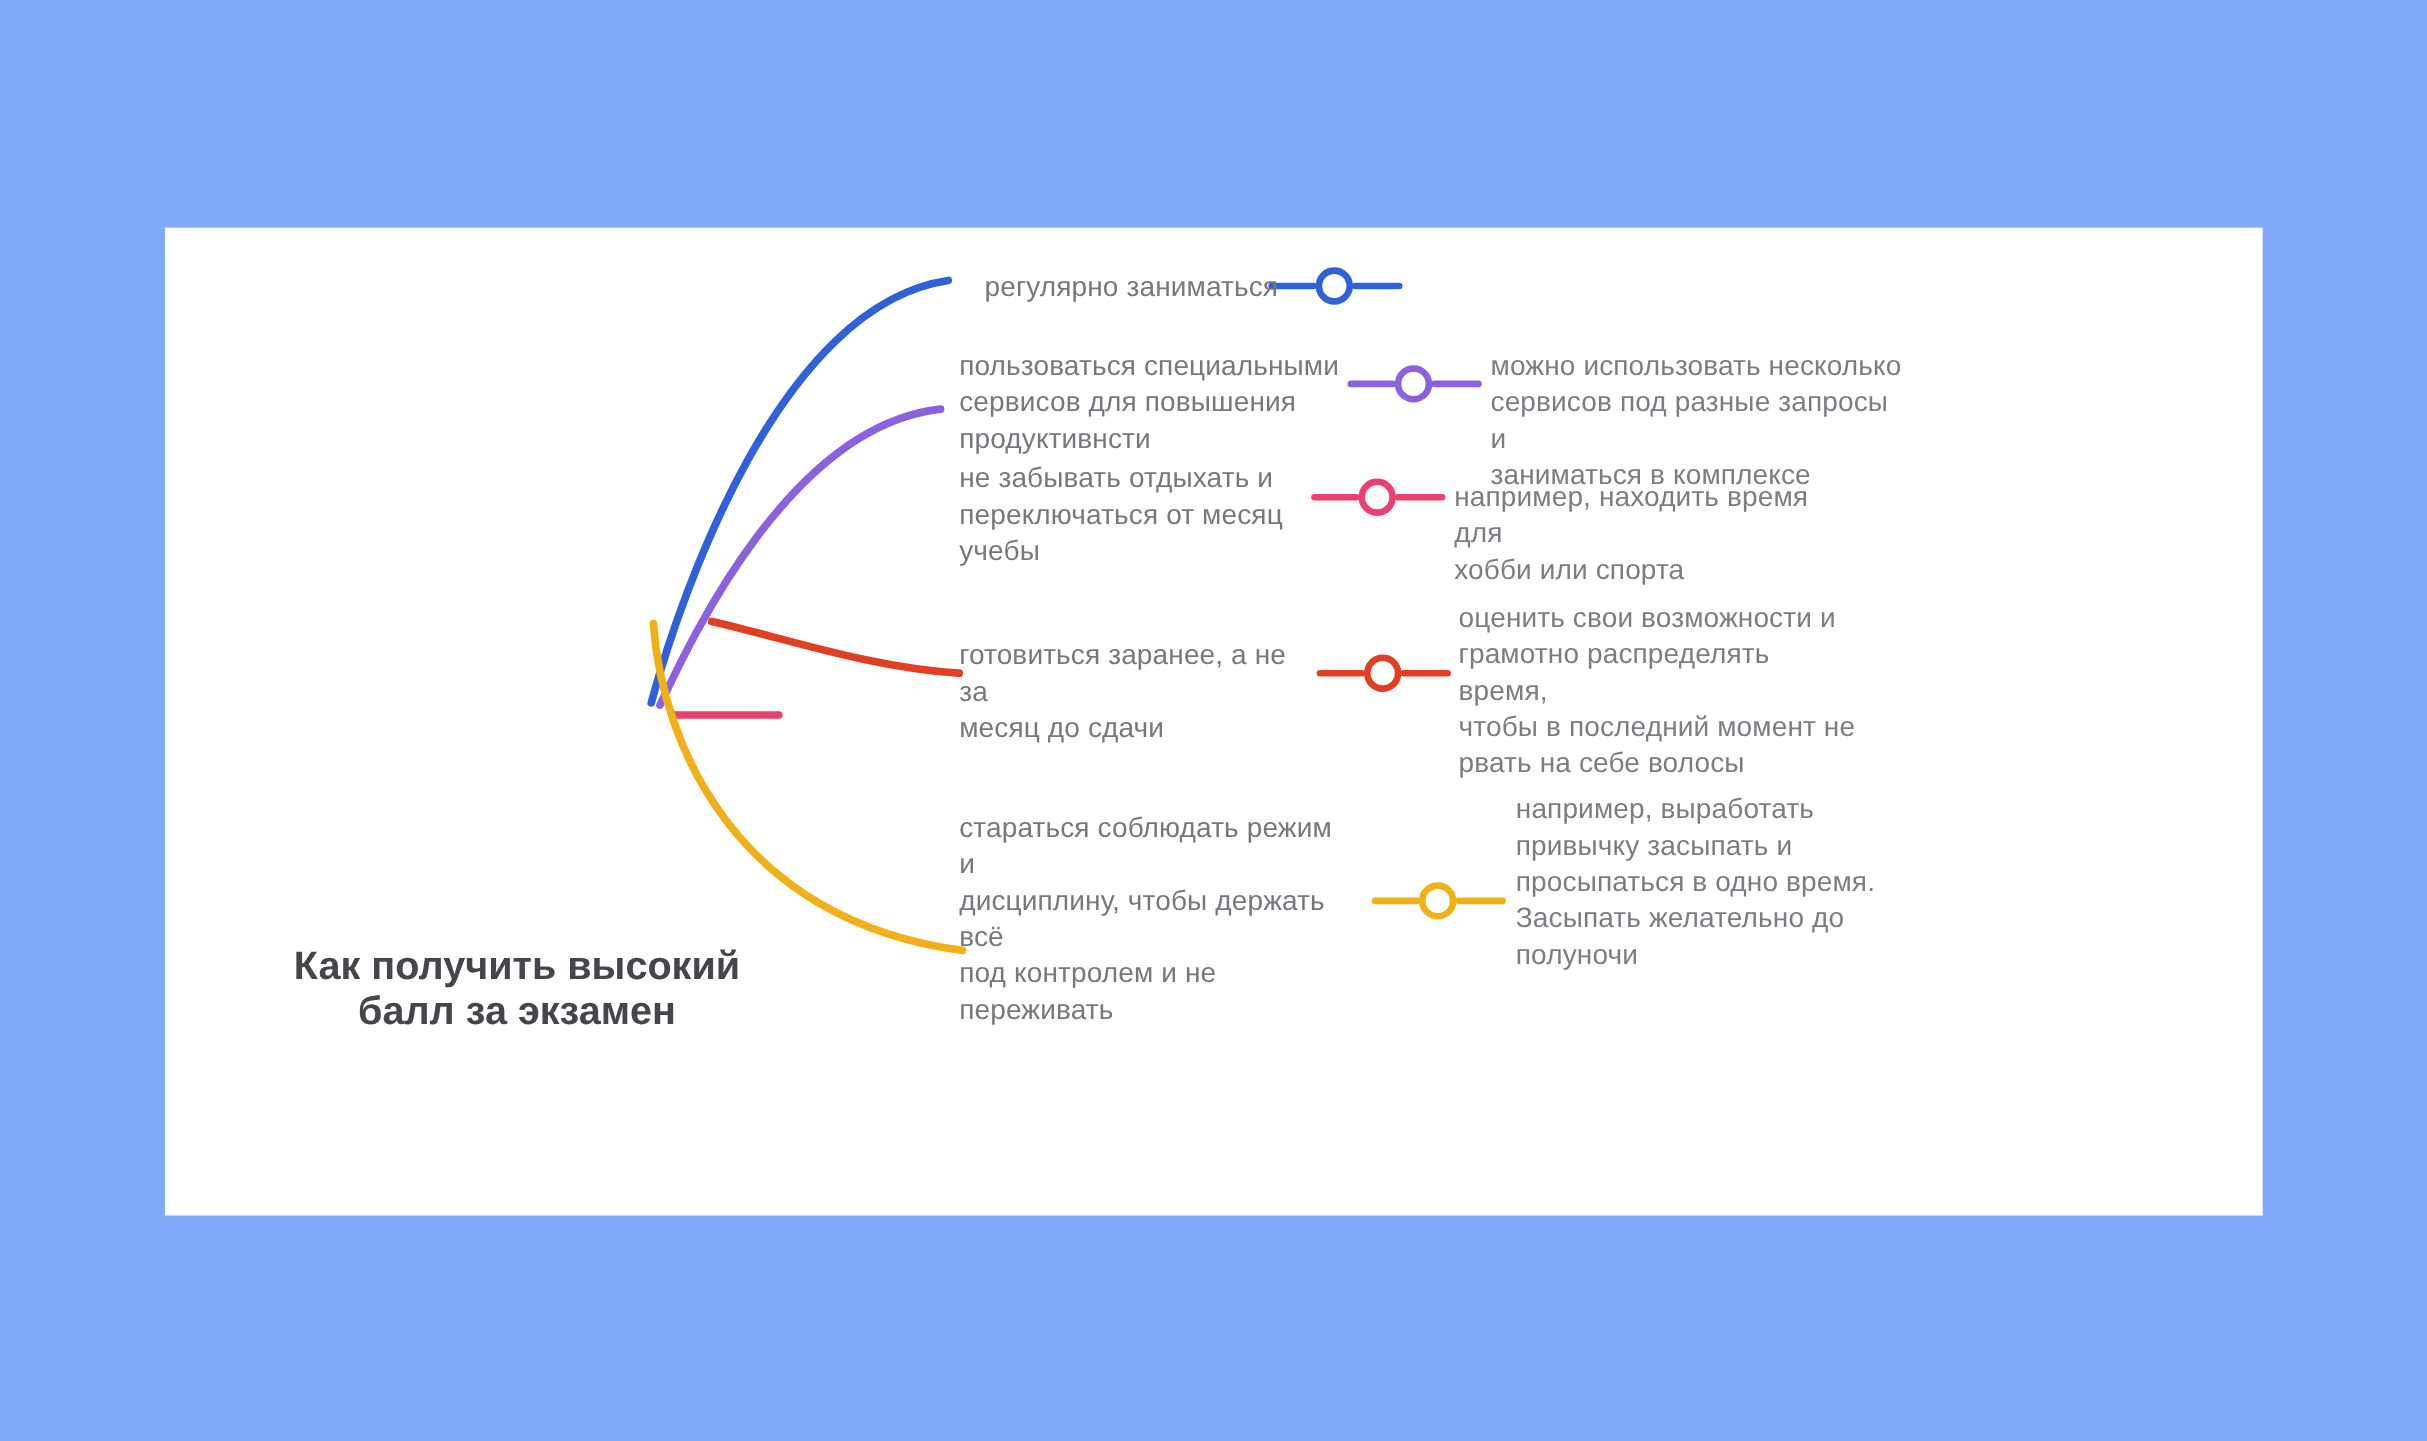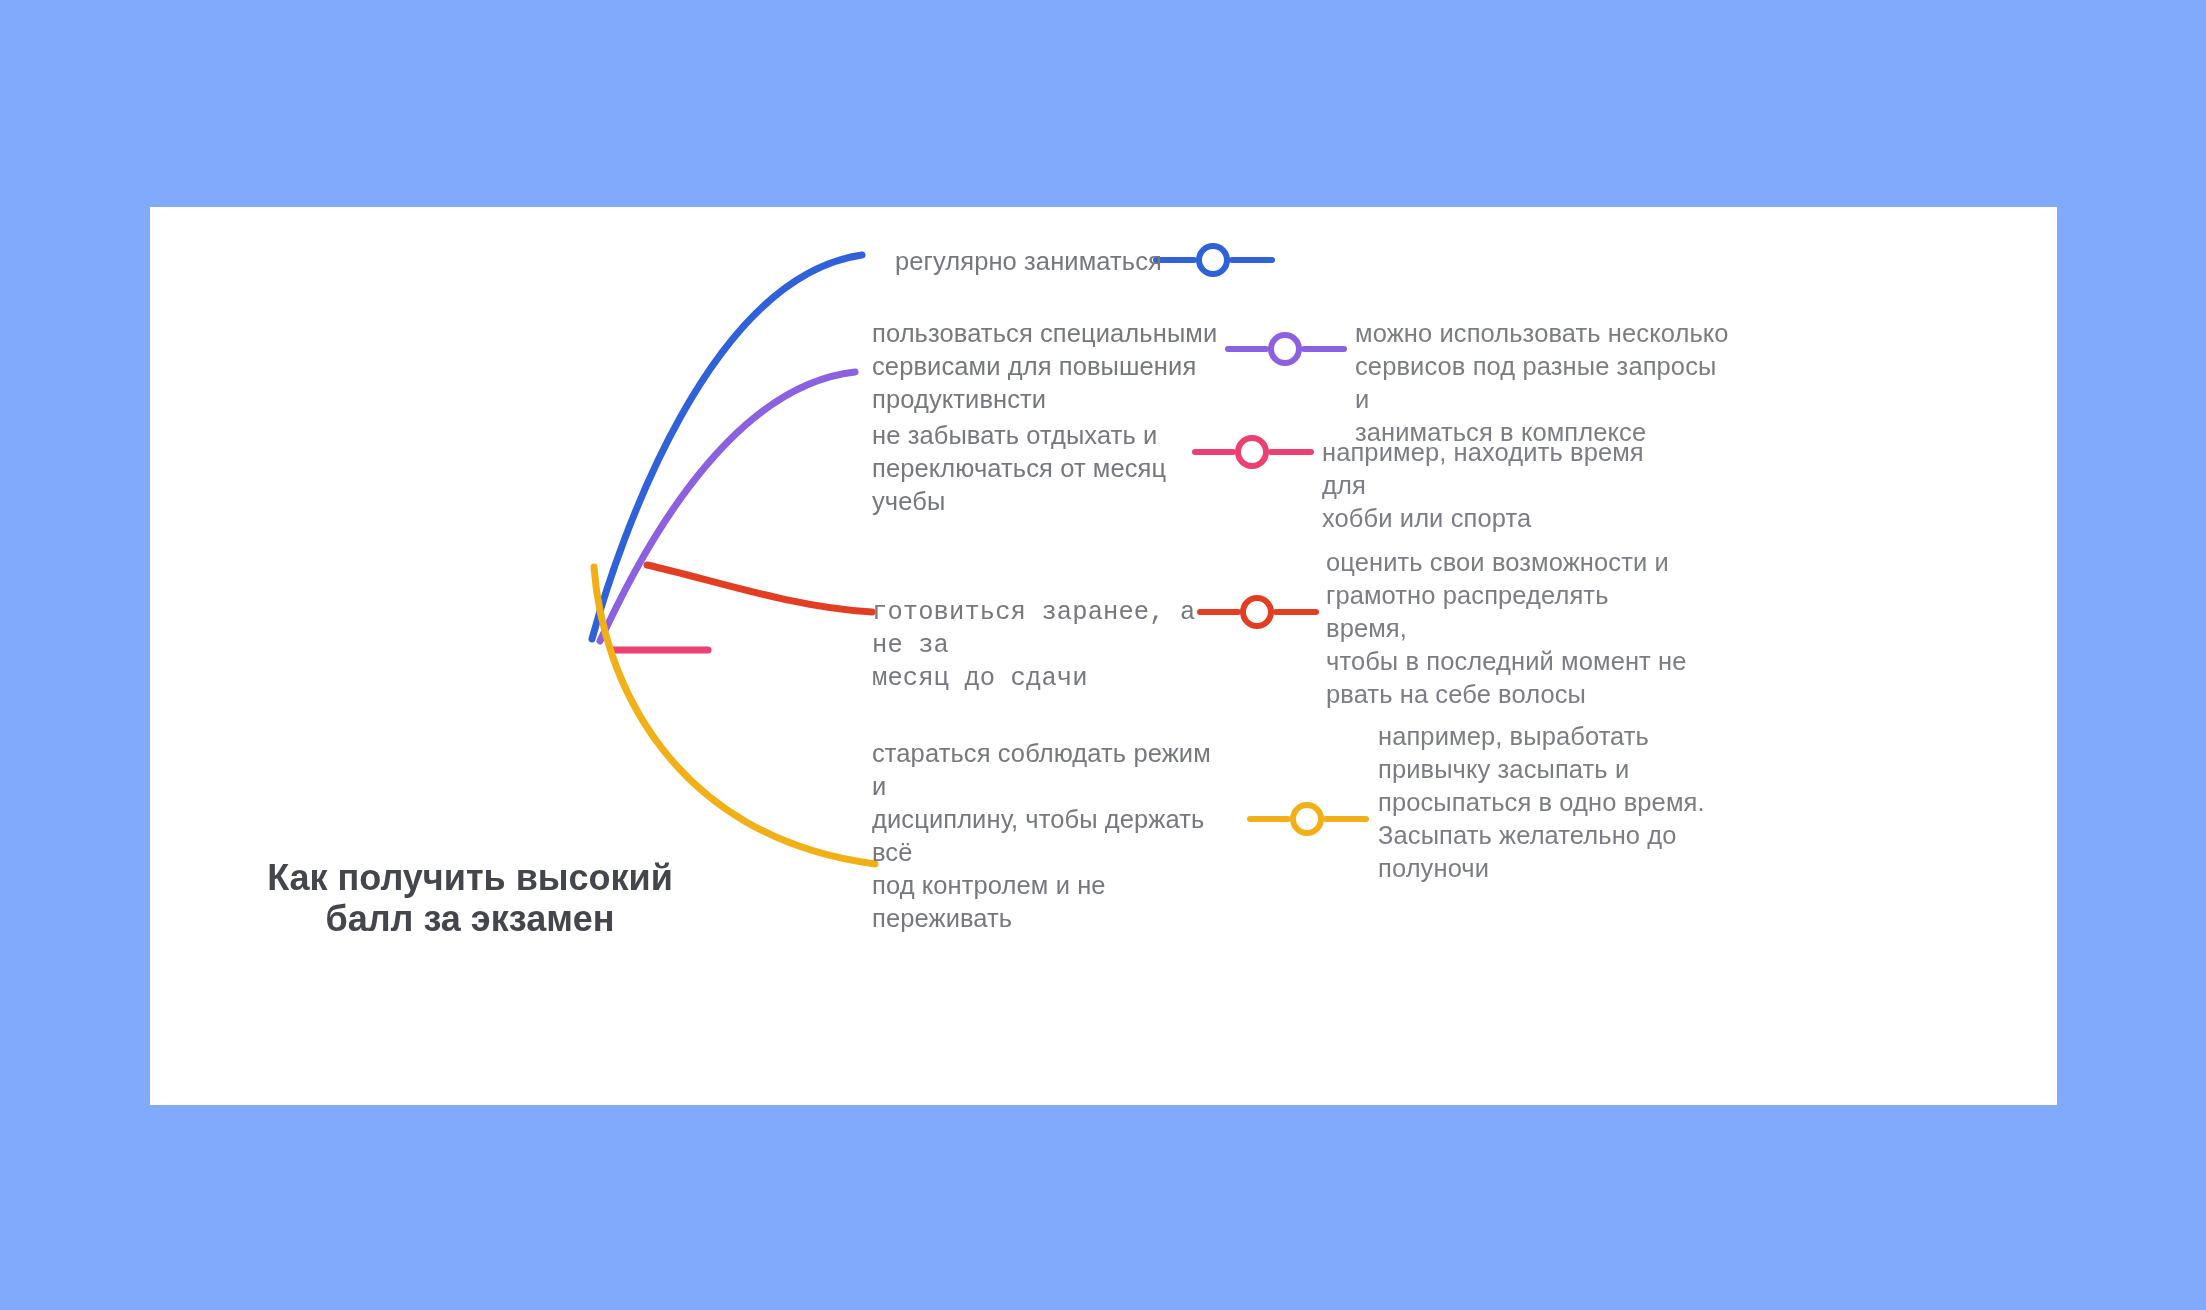--- a/index.html
+++ b/index.html
@@ -113,33 +113,33 @@
       </g>
 
     </svg>
 
     <div id="root-title">Как получить высокий
 балл за экзамен</div>
 
     <div class="node-text level1 l1" style="left:725px; top:38px; width:270px;margin-left:20px;">регулярно заниматься</div>
 
     <div class="node-text level1 l1" style="left:722px; top:110px; width:350px;">пользоваться специальными
-сервисами для повышения
+сервисов для повышения
 продуктивнсти</div>
     <div class="node-text level2 l2" style="left:1205px; top:110px; width:380px;">можно использовать несколько
 сервисов под разные запросы и
 заниматься в комплексе</div>
 
     <div class="node-text level1 l1" style="left:722px; top:212px; width:330px;">не забывать отдыхать и
 переключаться от месяц
 учебы</div>
     <div class="node-text level2 l2" style="left:1172px; top:229px; width:360px;">например, находить время для
 хобби или спорта</div>
 
-    <div class="node-text level1 l1" style="left:722px; top:389px; width:330px;font-family:Liberation Mono, monospace;">готовиться заранее, а не за
+    <div class="node-text level1 l1" style="left:722px; top:373px; width:330px;">готовиться заранее, а не за
 месяц до сдачи</div>
     <div class="node-text level2 l2" style="left:1176px; top:339px; width:370px;">оценить свои возможности и
 грамотно распределять время,
 чтобы в последний момент не
 рвать на себе волосы</div>
 
     <div class="node-text level1 l1" style="left:722px; top:530px; width:360px;">стараться соблюдать режим и
 дисциплину, чтобы держать всё
 под контролем и не
 переживать</div>

